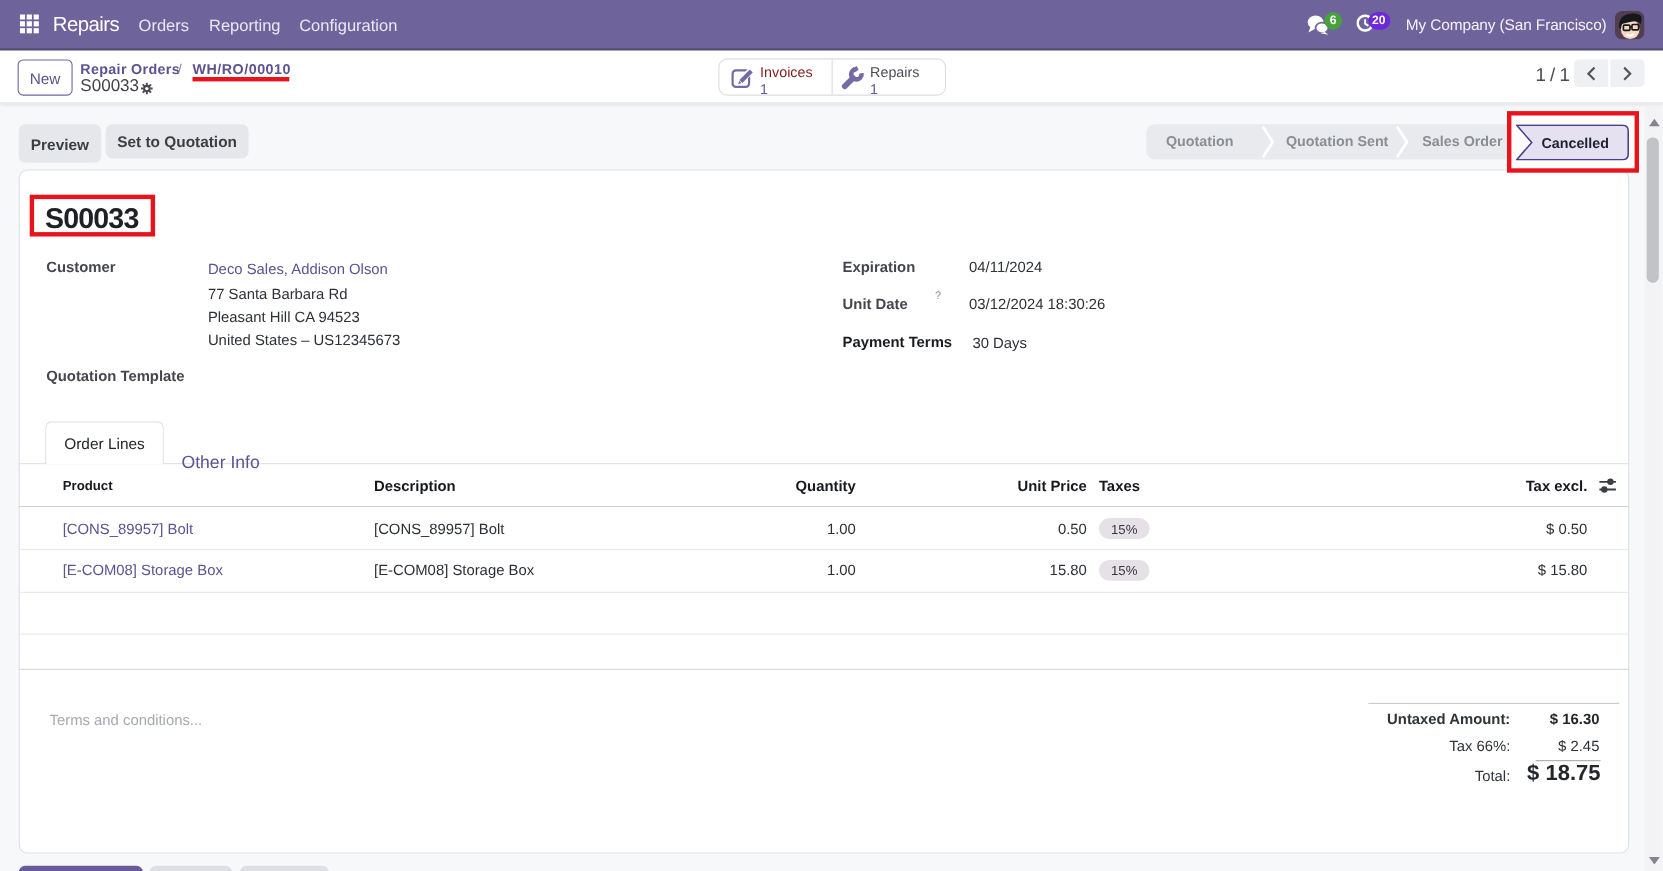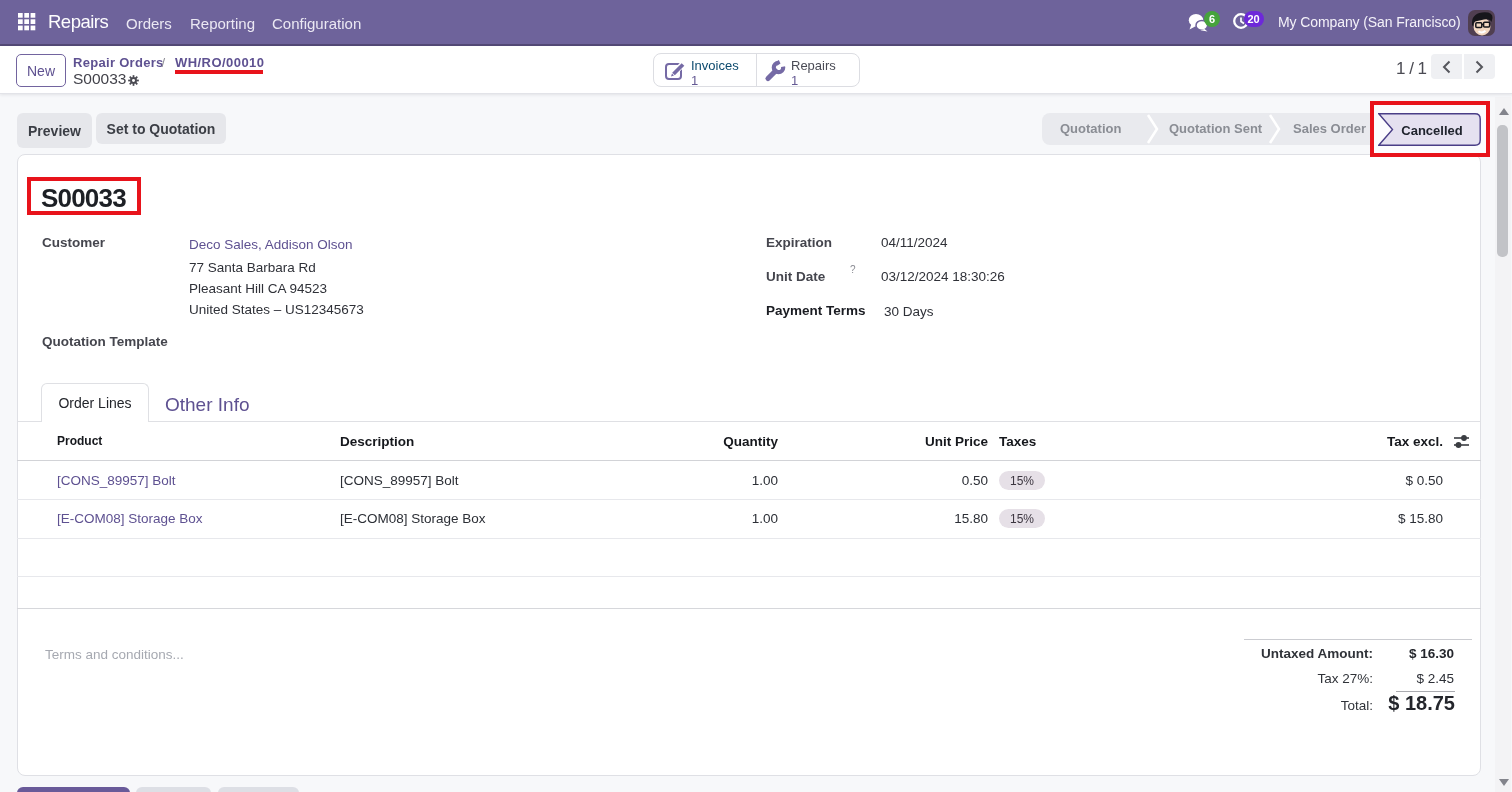--- a/index.html
+++ b/index.html
@@ -86,21 +86,21 @@
   </svg>
 
   <div class="a" style="left:653px;top:7px;width:207px;height:34px;background:#fff;border:1px solid #dcdde2;border-radius:8px;display:flex">
     <div style="flex:1;border-right:1px solid #dcdde2;position:relative">
       <svg class="a" style="left:10px;top:6px" width="22" height="22" viewBox="0 0 22 22">
         <rect x="2" y="4" width="15" height="15" rx="3" fill="none" stroke="#756aa5" stroke-width="2"></rect>
         <line x1="8" y1="15" x2="18.5" y2="4.5" stroke="#fff" stroke-width="6"></line>
         <line x1="9.5" y1="14" x2="19" y2="4.5" stroke="#756aa5" stroke-width="3.8"></line>
         <path d="M7 16.5 L10 15.5 L8 13.5 Z" fill="#756aa5"></path>
       </svg>
-      <div class="a" style="left:37px;top:5px;font-size:13px;color:#0c4a6e;line-height:1">Invoices</div>
+      <div class="a" style="left:37px;top:5px;font-size:13px;color:#7f1d1d;line-height:1">Invoices</div>
       <div class="a" style="left:37px;top:20px;font-size:13px;color:#655a94;line-height:1">1</div>
     </div>
     <div style="flex:1;position:relative">
       <svg class="a" style="left:6px;top:5px" width="24" height="24" viewBox="0 0 24 24">
         <line x1="5" y1="19.5" x2="12.5" y2="12" stroke="#756aa5" stroke-width="5.2" stroke-linecap="round"></line>
         <circle cx="15.5" cy="8.5" r="4.7" fill="none" stroke="#756aa5" stroke-width="4.2"></circle>
         <path d="M13.2 0 L22 -1.5 L23.5 7 L15.5 8.5 Z" fill="#ffffff"></path>
         <path d="M12.2 3.2 L15.8 1 L17.5 4.4 L14.6 6.4 Z" fill="#756aa5"></path>
       </svg>
       <div class="a" style="left:34px;top:5px;font-size:13px;color:#4a4b55;line-height:1">Repairs</div>
@@ -158,21 +158,21 @@
   <div class="a" style="left:766px;top:142px;font-weight:700;font-size:13.5px;color:#45464e;line-height:1">Expiration</div>
   <div class="a" style="left:881px;top:142px;line-height:1;color:#2f3138">04/11/2024</div>
   <div class="a" style="left:766px;top:176px;font-weight:700;font-size:13.5px;color:#45464e;line-height:1">Unit Date</div>
   <div class="a" style="left:850px;top:171px;font-size:10px;color:#8a8b93;line-height:1">?</div>
   <div class="a" style="left:881px;top:176px;line-height:1;color:#2f3138">03/12/2024 18:30:26</div>
   <div class="a" style="left:766px;top:210px;font-weight:700;color:#1a1c22;line-height:1">Payment Terms</div>
   <div class="a" style="left:884px;top:211px;line-height:1;color:#2f3138">30 Days</div>
 
   <div class="hline" style="left:17px;top:327px;width:1464px;background:#dfe0e4"></div>
   <div class="a" style="left:41px;top:289px;width:108px;height:39px;background:#fff;border:1px solid #dfe0e4;border-bottom:0;border-radius:6px 6px 0 0;z-index:2;display:flex;align-items:center;justify-content:center;color:#23252b;font-size:14px">Order Lines</div>
-  <div class="a plink" style="left:165px;top:301px;font-size:19px;line-height:1">Other Info</div>
+  <div class="a plink" style="left:165px;top:319px;font-size:16px;line-height:1">Other Info</div>
 
   <div class="a" style="left:57px;top:341px;font-weight:700;font-size:12px;color:#16181d;line-height:1">Product</div>
   <div class="a" style="left:340px;top:341px;font-weight:700;font-size:13.5px;color:#16181d;line-height:1">Description</div>
   <div class="a" style="right:734px;top:341px;font-weight:700;font-size:13.5px;color:#16181d;line-height:1">Quantity</div>
   <div class="a" style="right:524px;top:341px;font-weight:700;font-size:13.5px;color:#16181d;line-height:1">Unit Price</div>
   <div class="a" style="left:999px;top:341px;font-weight:700;font-size:13.5px;color:#16181d;line-height:1">Taxes</div>
   <div class="a" style="right:69px;top:341px;font-weight:700;font-size:13.5px;color:#16181d;line-height:1">Tax excl.</div>
   <svg class="a" style="left:1453px;top:340px" width="17" height="15" viewBox="0 0 17 15">
     <line x1="1" y1="4" x2="16" y2="4" stroke="#3a3d42" stroke-width="1.6"></line>
     <circle cx="11" cy="4" r="2.9" fill="#3a3d42"></circle>
@@ -197,21 +197,21 @@
   <div class="a" style="right:69px;top:418px;line-height:1;color:#2c2f36">$ 15.80</div>
   <div class="hline" style="left:17px;top:444px;width:1464px"></div>
 
   <div class="hline" style="left:17px;top:482px;width:1464px"></div>
   <div class="hline" style="left:17px;top:514px;width:1464px;background:#d6d7db"></div>
 
   <div class="a" style="left:45px;top:554px;color:#a6a9b1;line-height:1">Terms and conditions...</div>
   <div class="hline" style="left:1244px;top:545px;width:228px;background:#cbccd1"></div>
   <div class="a" style="right:139px;top:553px;font-weight:700;color:#303339;line-height:1">Untaxed Amount:</div>
   <div class="a" style="right:58px;top:553px;font-weight:700;color:#24262c;line-height:1">$ 16.30</div>
-  <div class="a" style="right:139px;top:578px;color:#303339;line-height:1">Tax 27%:</div>
+  <div class="a" style="right:139px;top:578px;color:#303339;line-height:1">Tax 66%:</div>
   <div class="a" style="right:58px;top:578px;color:#2c2f36;line-height:1">$ 2.45</div>
   <div class="hline" style="left:1396px;top:597px;width:59px;background:#aaabb0"></div>
   <div class="a" style="right:139px;top:605px;color:#303339;line-height:1">Total:</div>
   <div class="a" style="right:57px;top:599px;font-weight:700;font-size:20px;color:#24262c;line-height:1">$ 18.75</div>
 
   <div class="a" style="left:17px;top:693px;width:113px;height:10px;background:#695a99;border-radius:6px 6px 0 0"></div>
   <div class="a" style="left:136px;top:693px;width:75px;height:10px;background:#dddfe5;border-radius:6px 6px 0 0"></div>
   <div class="a" style="left:218px;top:693px;width:81px;height:10px;background:#dddfe5;border-radius:6px 6px 0 0"></div>
 
   <div class="a" style="left:1495px;top:3px;width:16px;height:695px;background:#f3f3f5"></div>

